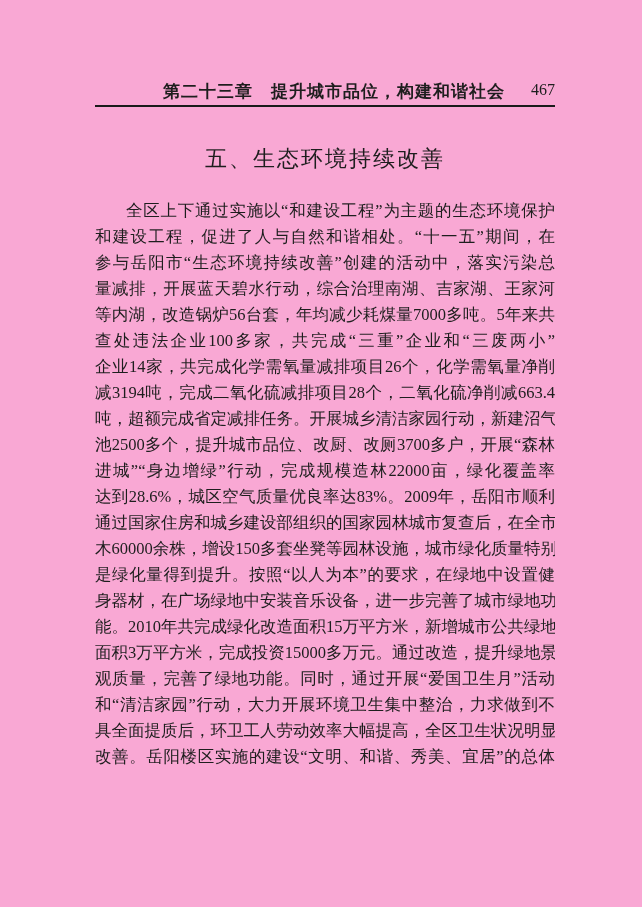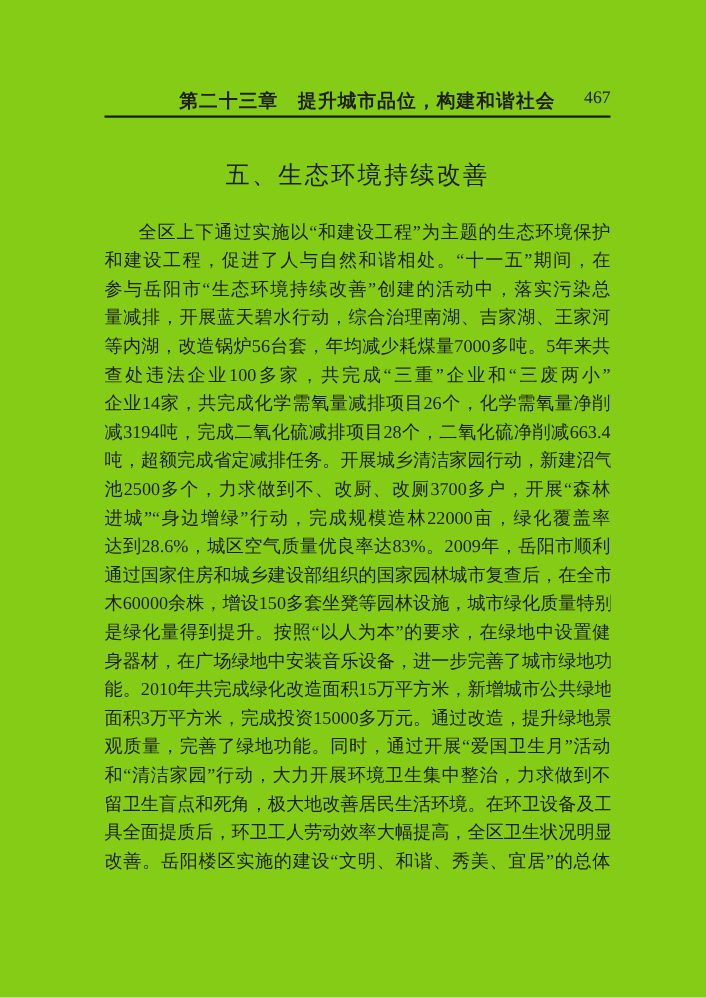--- a/index.html
+++ b/index.html
@@ -4,21 +4,21 @@
 <style>
   html, body {
     margin: 0;
     padding: 0;
     background: #ffffff;
   }
   .page {
     position: relative;
     width: 642px;
     height: 907px;
-    background: #84cc16;
+    background: #f9a8d4;
     color: #1e1e1e;
     font-family: "Liberation Serif", "DejaVu Serif", serif;
     overflow: hidden;
   }
   .running-header {
     position: absolute;
     top: 80px;
     left: 95px;
     width: 460px;
     height: 22px;
@@ -100,29 +100,28 @@
   <div class="body-text">
     <div class="body-line first-line">全区上下通过实施以“和建设工程”为主题的生态环境保护</div>
     <div class="body-line">和建设工程，促进了人与自然和谐相处。“十一五”期间，在</div>
     <div class="body-line">参与岳阳市“生态环境持续改善”创建的活动中，落实污染总</div>
     <div class="body-line">量减排，开展蓝天碧水行动，综合治理南湖、吉家湖、王家河</div>
     <div class="body-line">等内湖，改造锅炉56台套，年均减少耗煤量7000多吨。5年来共</div>
     <div class="body-line">查处违法企业100多家，共完成“三重”企业和“三废两小”</div>
     <div class="body-line">企业14家，共完成化学需氧量减排项目26个，化学需氧量净削</div>
     <div class="body-line">减3194吨，完成二氧化硫减排项目28个，二氧化硫净削减663.4</div>
     <div class="body-line">吨，超额完成省定减排任务。开展城乡清洁家园行动，新建沼气</div>
-    <div class="body-line">池2500多个，力求做到不、改厨、改厕3700多户，开展“森林</div>
+    <div class="body-line">池2500多个，提升城市品位、改厨、改厕3700多户，开展“森林</div>
     <div class="body-line">进城”“身边增绿”行动，完成规模造林22000亩，绿化覆盖率</div>
     <div class="body-line">达到28.6%，城区空气质量优良率达83%。2009年，岳阳市顺利</div>
     <div class="body-line">通过国家住房和城乡建设部组织的国家园林城市复查后，在全市</div>
     <div class="body-line">木60000余株，增设150多套坐凳等园林设施，城市绿化质量特别</div>
     <div class="body-line">是绿化量得到提升。按照“以人为本”的要求，在绿地中设置健</div>
     <div class="body-line">身器材，在广场绿地中安装音乐设备，进一步完善了城市绿地功</div>
     <div class="body-line">能。2010年共完成绿化改造面积15万平方米，新增城市公共绿地</div>
     <div class="body-line">面积3万平方米，完成投资15000多万元。通过改造，提升绿地景</div>
     <div class="body-line">观质量，完善了绿地功能。同时，通过开展“爱国卫生月”活动</div>
     <div class="body-line">和“清洁家园”行动，大力开展环境卫生集中整治，力求做到不</div>
-    <div class="body-line">留卫生盲点和死角，极大地改善居民生活环境。在环卫设备及工</div>
     <div class="body-line">具全面提质后，环卫工人劳动效率大幅提高，全区卫生状况明显</div>
     <div class="body-line">改善。岳阳楼区实施的建设“文明、和谐、秀美、宜居”的总体</div>
   </div>
 
 </div>
 
 </body></html>

